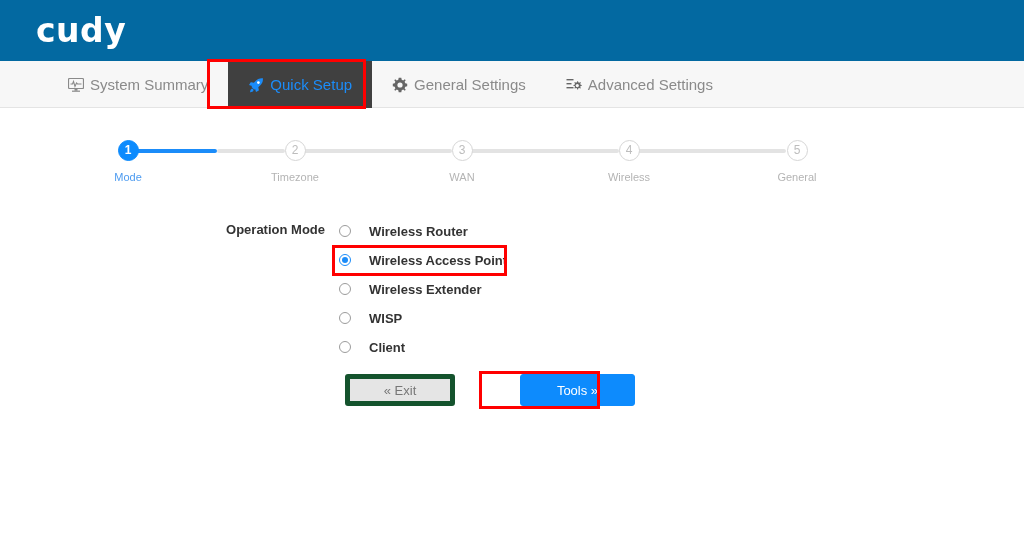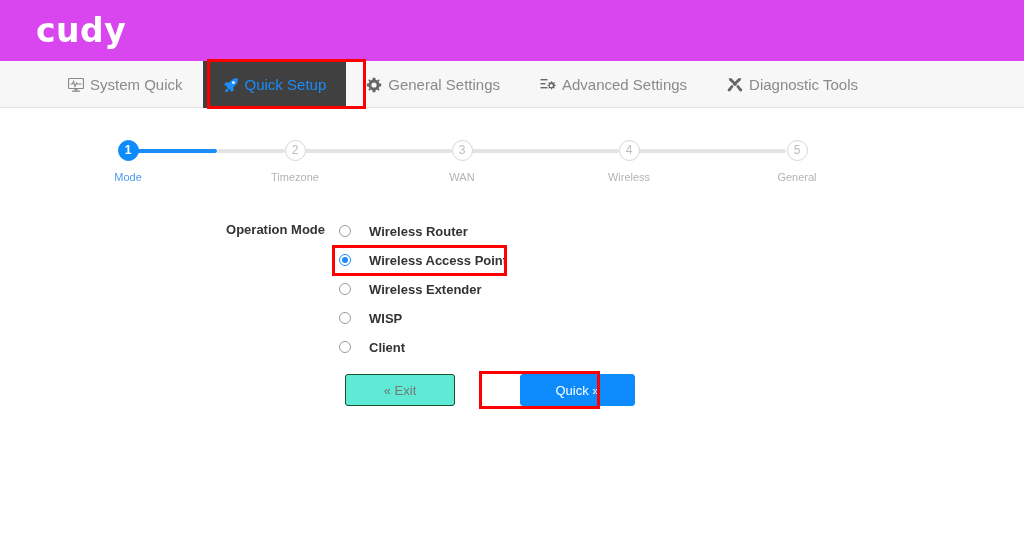--- a/index.html
+++ b/index.html
@@ -9,21 +9,21 @@
     background: #ffffff;
     font-family: "Liberation Sans", sans-serif;
     overflow: hidden;
   }
 
   
   .header {
     position: absolute;
     left: 0; top: 0;
     width: 1024px; height: 61px;
-    background: #d946ef;
+    background: #0369a1;
   }
   .logo {
     position: absolute;
     left: 36px; top: 12px;
     font-family: "DejaVu Sans", sans-serif;
     font-size: 33px;
     font-weight: 700;
     letter-spacing: 0.5px;
     color: #ffffff;
     line-height: 38px;
@@ -180,22 +180,22 @@
     font-size: 13px;
     border-radius: 3px;
     text-align: center;
     cursor: pointer;
     display: flex;
     align-items: center;
     justify-content: center;
   }
   .btn-exit {
     width: 110px; height: 32px;
-    background: #5eead4;
-    border: 1px solid #14532d;
+    background: #e5e5e5;
+    border: 5px solid #14532d;
     color: #777777;
   }
   .btn-next {
     width: 115px; height: 32px;
     background: #0d8bfd;
     border: 1px solid #0d8bfd;
     color: #ffffff;
   }
 </style>
 </head>
@@ -210,21 +210,21 @@
 
     <div class="nav-item">
       <span class="nav-icon">
         <svg width="16" height="16" viewBox="0 0 16 16">
           <rect x="0.5" y="1.5" width="15" height="10" rx="1" fill="none" stroke="#8a8a8a" stroke-width="1.2"></rect>
           <path d="M2.5 7 L4.5 7 L5.5 4.5 L7 9.5 L8.5 6 L9.5 7 L13.5 7" fill="none" stroke="#8a8a8a" stroke-width="1.1"></path>
           <rect x="6.5" y="11.5" width="3" height="2.2" fill="#8a8a8a"></rect>
           <rect x="4" y="13.6" width="8" height="1.2" fill="#8a8a8a"></rect>
         </svg>
       </span>
-      <span>System Quick</span>
+      <span>System Summary</span>
     </div>
 
     <div class="nav-item active">
       <span class="nav-icon">
         <svg width="16" height="16" viewBox="0 0 16 16">
           <path d="M14.8 1.2c-3.1-.3-5.6.9-7.3 2.8L5.9 5.8 3.4 5.3c-.4-.1-.8.1-1 .4L1 8.1l3 .9-.3.4c-.2.3-.2.7.1.9l2 2c.2.2.6.3.9.1l.4-.3.9 3 2.4-1.4c.3-.2.5-.6.4-1l-.5-2.5 1.8-1.6c1.9-1.7 3.1-4.2 2.8-7.3z" fill="#1b8cf9"></path>
           <circle cx="10.4" cy="5.6" r="1.35" fill="#ffffff"></circle>
           <path d="M3.1 12.2c-.9.9-1 3-1 3s2.1-.1 3-1c.5-.5.5-1.4 0-2s-1.5-.5-2 0z" fill="#1b8cf9"></path>
         </svg>
       </span>
@@ -247,31 +247,20 @@
           <rect x="0.5" y="2" width="7" height="1.4" fill="#666666"></rect>
           <rect x="0.5" y="6" width="5" height="1.4" fill="#666666"></rect>
           <rect x="0.5" y="10" width="7" height="1.4" fill="#666666"></rect>
           <path d="M11.6 4.2 L12.6 4.2 L12.9 5.6 L14 6.1 L15.2 5.3 L15.9 6 L15.1 7.2 L15.6 8.3 L17 8.6 L17 9.6 L15.6 9.9 L15.1 11 L15.9 12.2 L15.2 12.9 L14 12.1 L12.9 12.6 L12.6 14 L11.6 14 L11.3 12.6 L10.2 12.1 L9 12.9 L8.3 12.2 L9.1 11 L8.6 9.9 L7.2 9.6 L7.2 8.6 L8.6 8.3 L9.1 7.2 L8.3 6 L9 5.3 L10.2 6.1 L11.3 5.6 Z" fill="#666666" transform="scale(0.86) translate(1.4,0.6)"></path>
           <circle cx="11.3" cy="8.6" r="1.6" fill="#f7f7f7"></circle>
         </svg>
       </span>
       <span>Advanced Settings</span>
     </div>
 
-    <div class="nav-item">
-      <span class="nav-icon">
-        <svg width="16" height="16" viewBox="0 0 16 16">
-          <path d="M1.6 1.2 L4.4 1.2 L10.2 7.2 L8.4 9.0 L2.4 3.4 Z" fill="#666666"></path>
-          <path d="M14.4 1.2 L11.4 1.2 L5.6 7.2 L7.4 9.0 L13.4 3.4 Z" fill="#666666"></path>
-          <path d="M9.2 9.6 L11 7.8 L14.8 11.9 C15.4 12.5 15.4 13.5 14.8 14.1 C14.2 14.7 13.2 14.7 12.6 14.1 Z" fill="#666666"></path>
-          <path d="M6.6 9.6 L4.8 7.8 L1.1 11.9 C0.5 12.5 0.5 13.5 1.1 14.1 C1.7 14.7 2.7 14.7 3.3 14.1 Z" fill="#666666"></path>
-        </svg>
-      </span>
-      <span>Diagnostic Tools</span>
-    </div>
 
   </div>
 </div>
 
 <div class="stepper">
 
   <div class="step-line done" style="left:10px; width:89px;"></div>
   <div class="step-line" style="left:99px; width:68px;"></div>
   <div class="step-line" style="left:177px; width:157px;"></div>
   <div class="step-line" style="left:344px; width:157px;"></div>
@@ -321,20 +310,20 @@
       <span class="radio-text">WISP</span>
     </div>
     <div class="radio-row">
       <span class="radio-dot"></span>
       <span class="radio-text">Client</span>
     </div>
   </div>
 
   <div class="btn-row">
     <div class="btn btn-exit">« Exit</div>
-    <div class="btn btn-next">Quick »</div>
+    <div class="btn btn-next">Tools »</div>
   </div>
 
 </div>
 
 <div class="hl" id="hl-quicksetup"></div>
 <div class="hl" id="hl-ap"></div>
 <div class="hl" id="hl-next"></div>
 
 </body></html>

